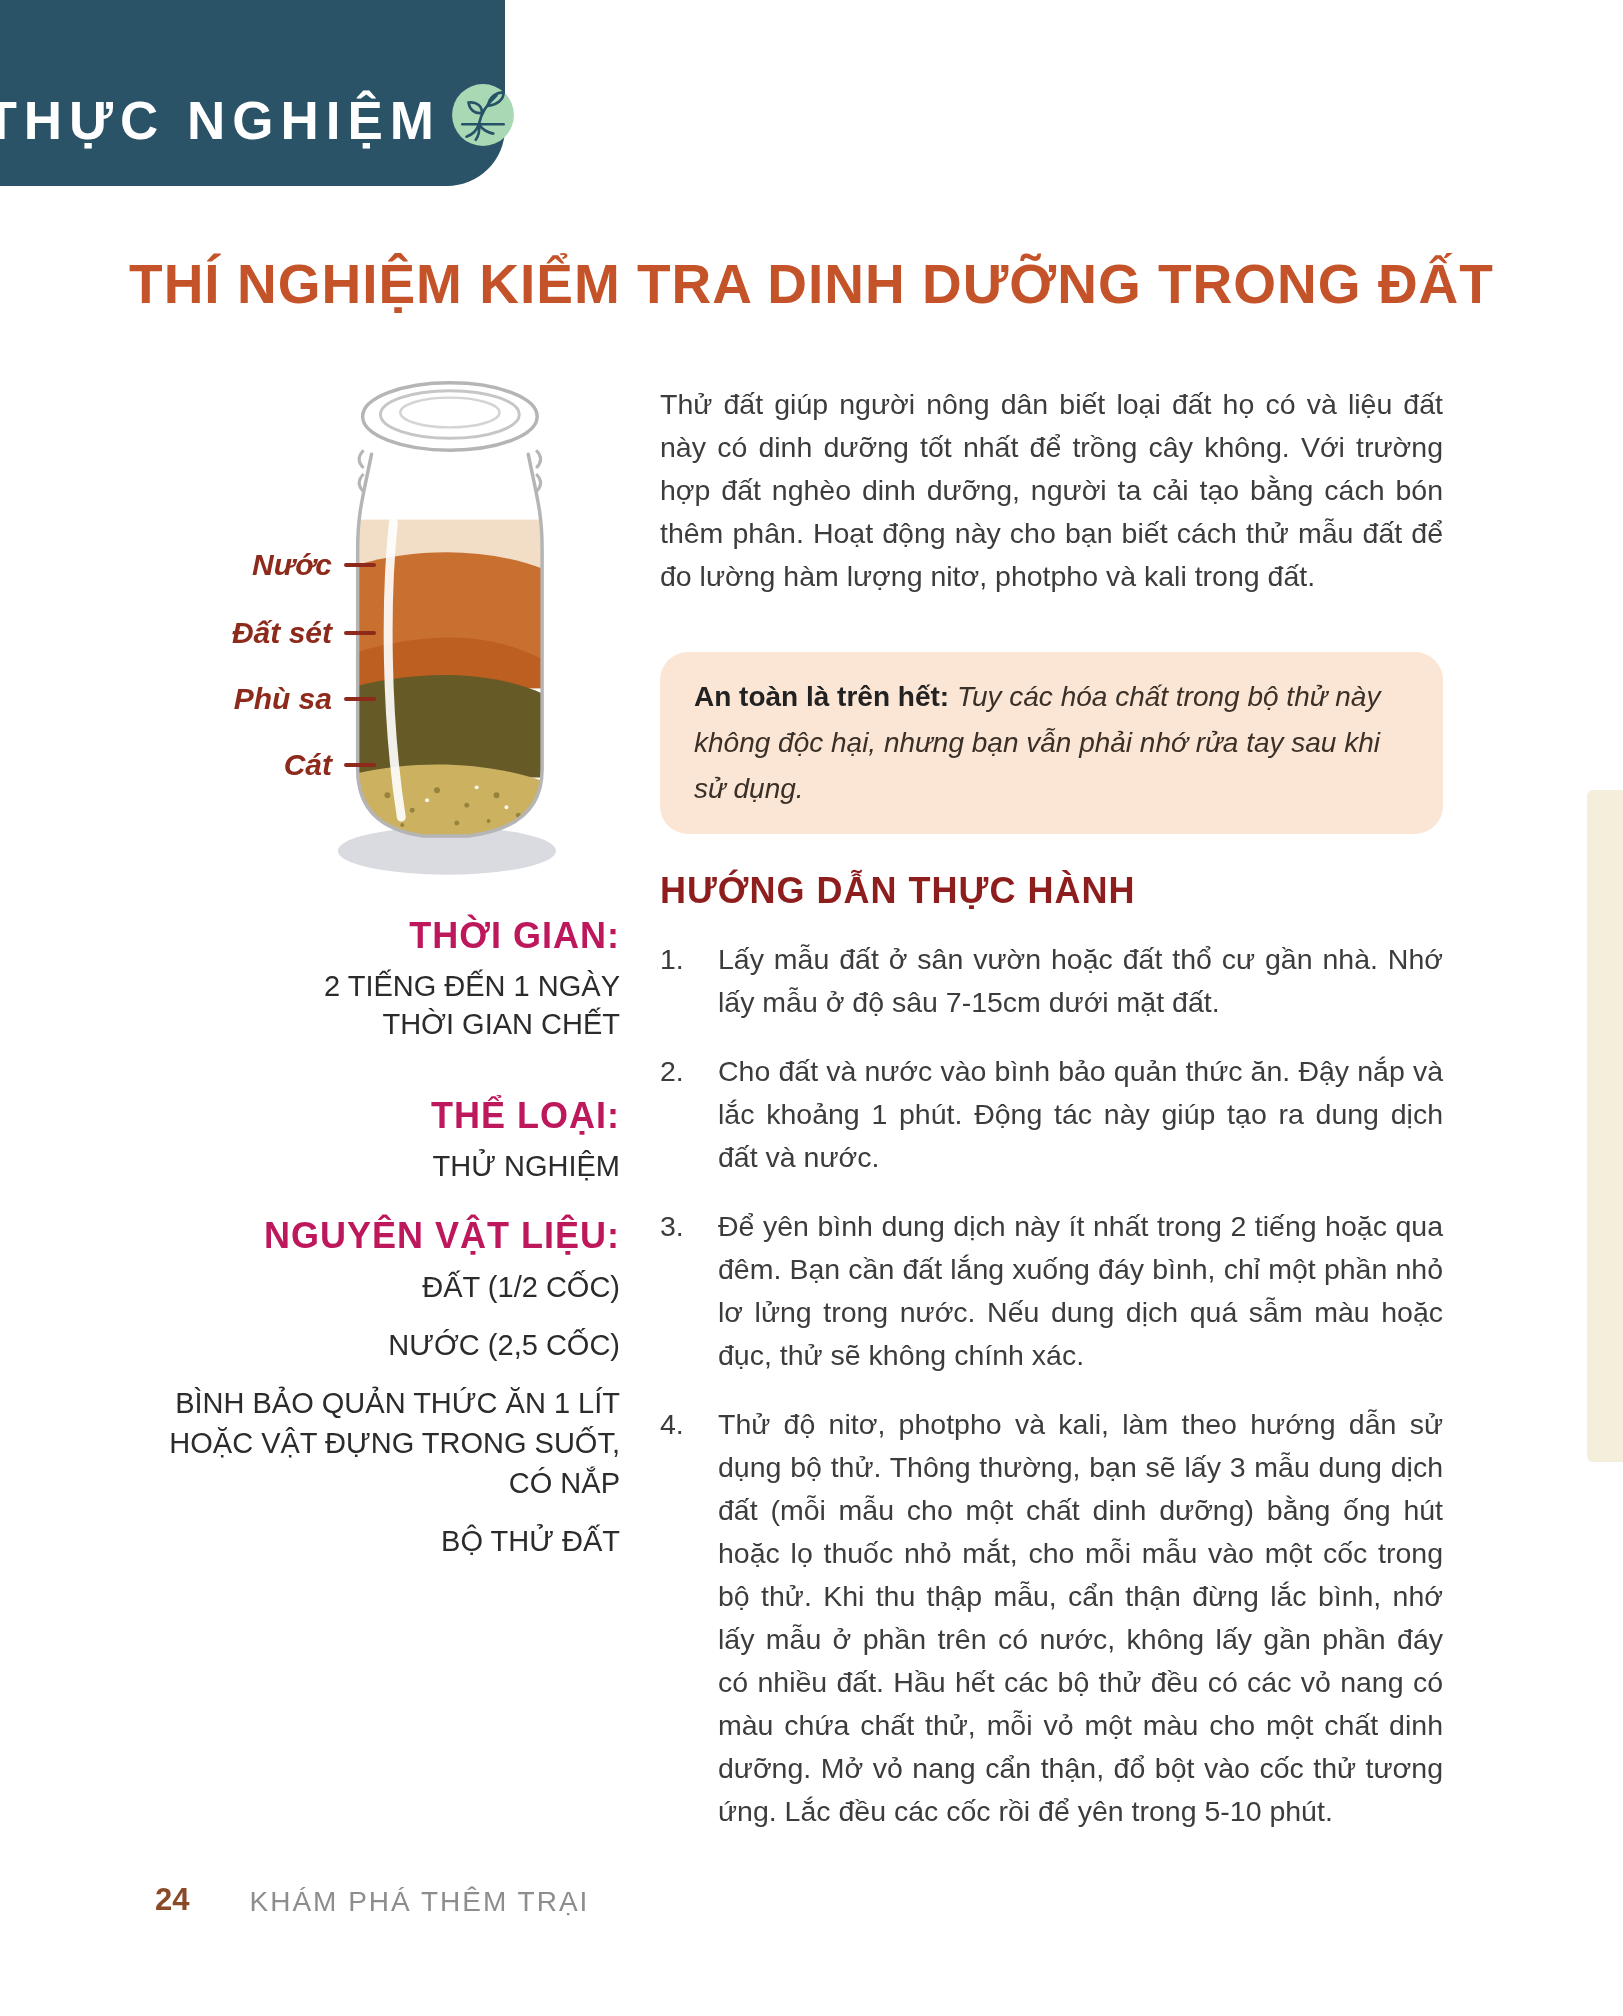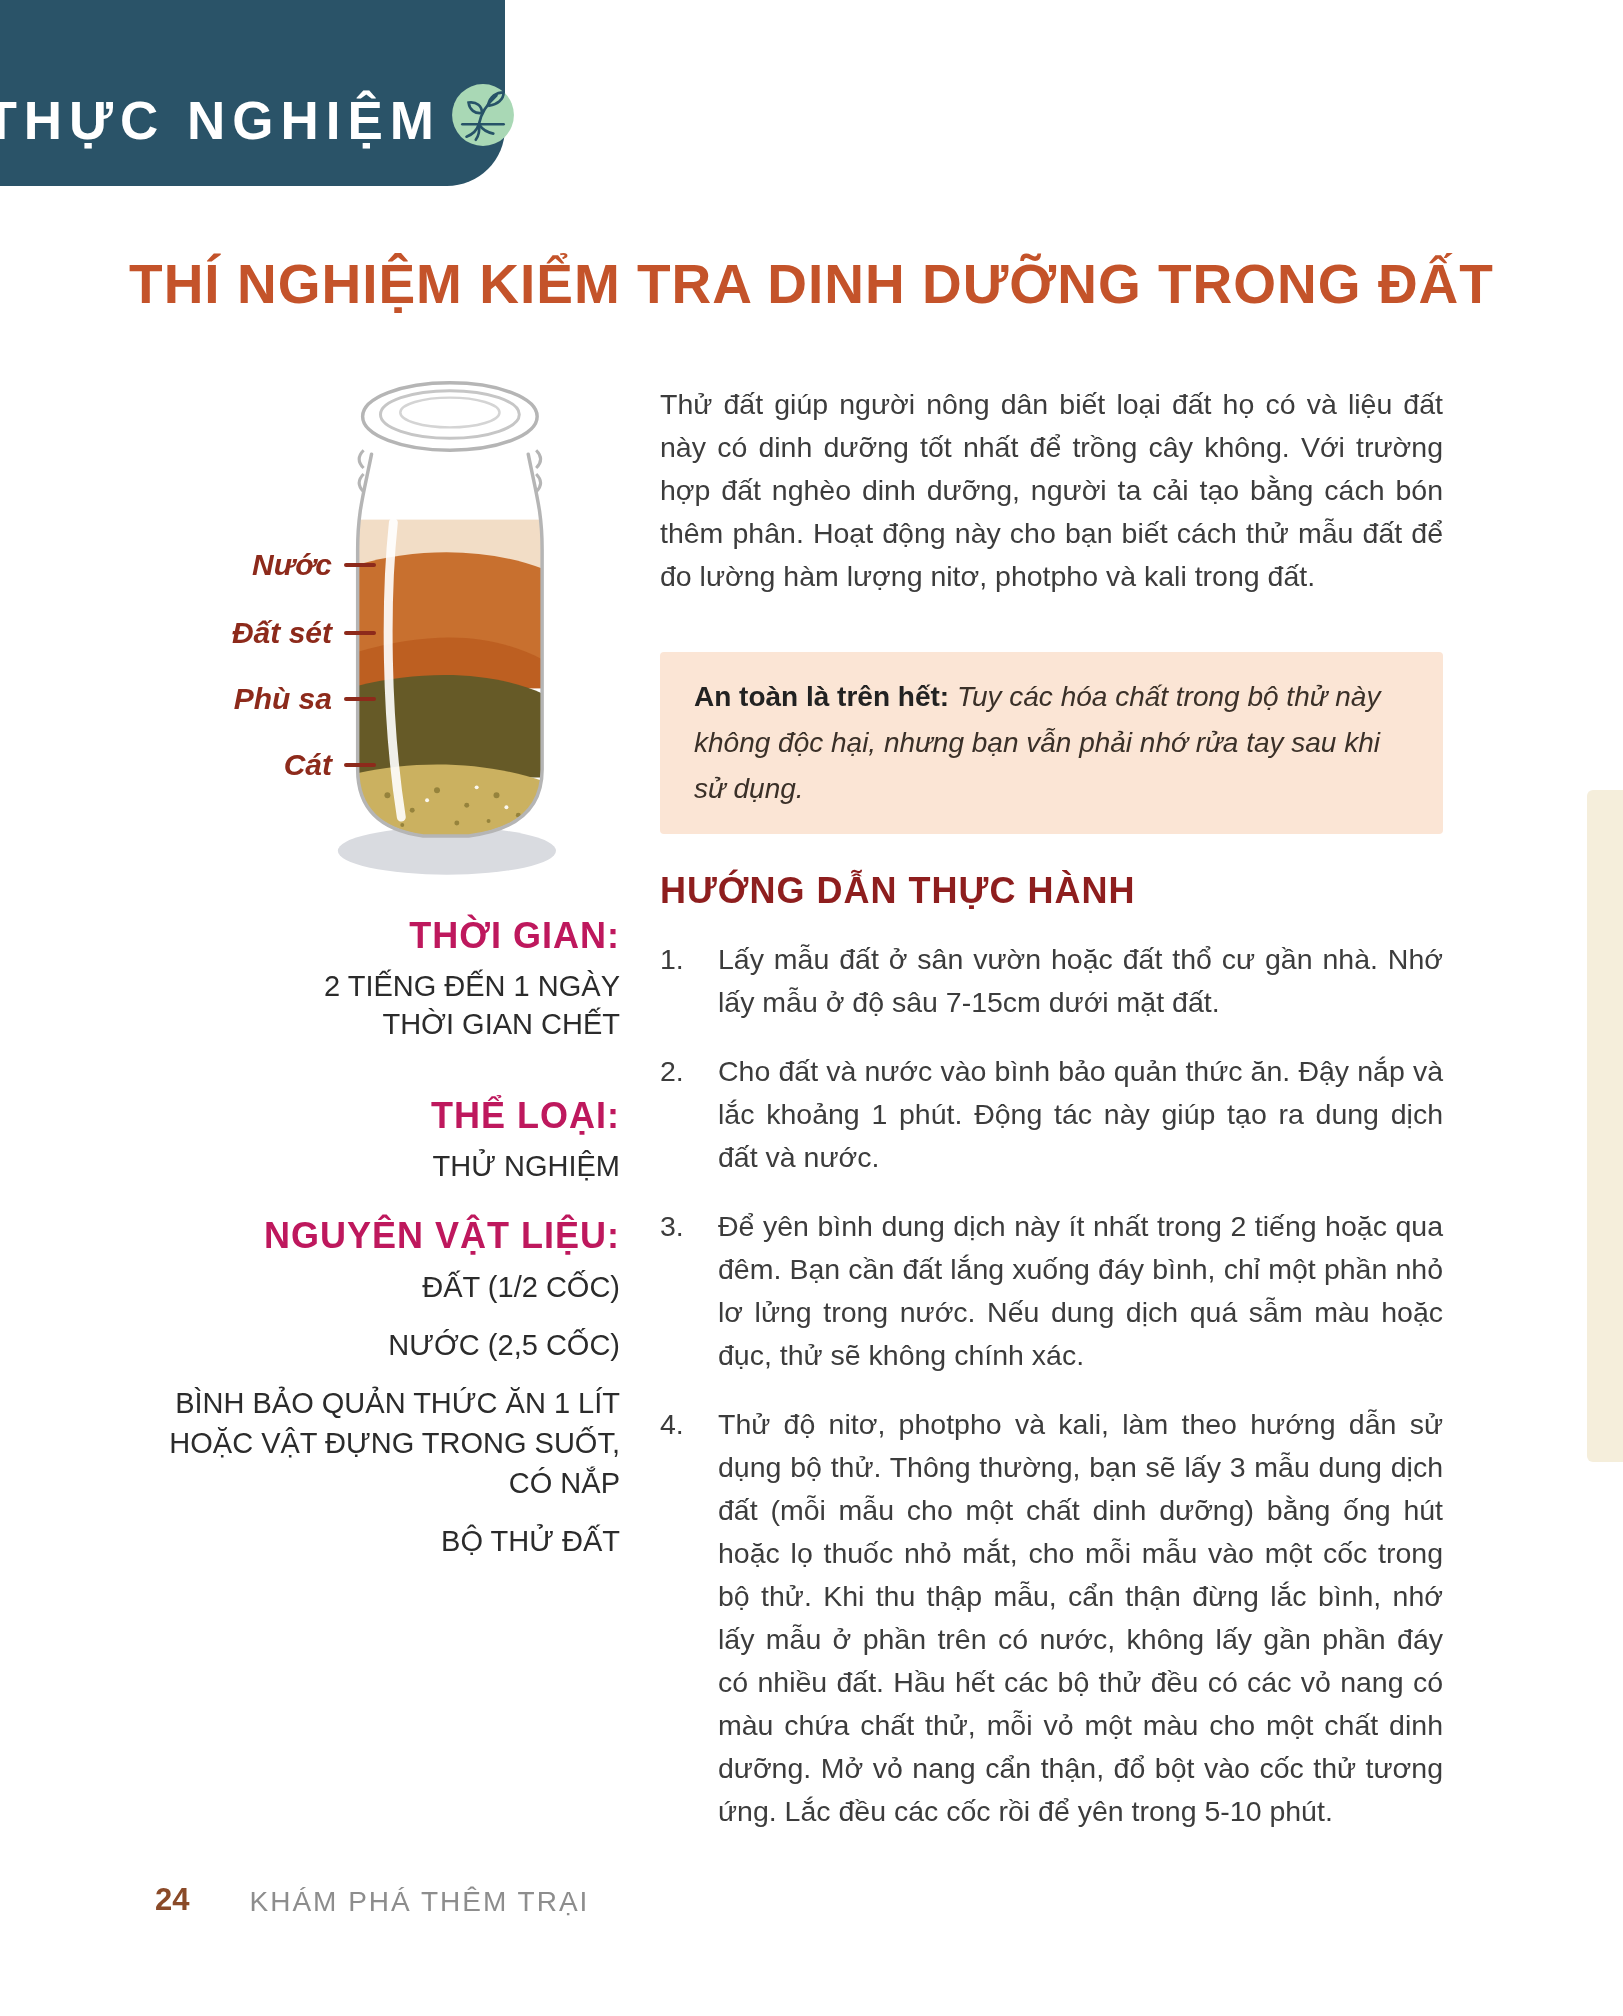--- a/index.html
+++ b/index.html
@@ -41,21 +41,21 @@
   .info-line{font-size:29px;line-height:38px;color:#2b2b2b;}
   .info-gap-lg{margin-top:52px;}
   .info-gap-md{margin-top:30px;}
   .materials-item{font-size:29px;line-height:40px;color:#2b2b2b;margin-top:18px;}
   
   .main-col{position:absolute;left:660px;top:383px;width:783px;}
   .intro{
     font-size:28.5px;line-height:43px;text-align:justify;color:#3c3c3c;margin:0;
   }
   .safety-box{
-    margin-top:54px;background:#fbe5d5;border-radius:4px;padding:22px 34px;
+    margin-top:54px;background:#fbe5d5;border-radius:28px;padding:22px 34px;
     font-size:28px;line-height:46px;color:#3a3028;
   }
   .safety-box .lead{font-weight:bold;font-style:normal;color:#222222;}
   .safety-box .body-text{font-style:italic;}
   .instructions-heading{
     margin:36px 0 10px 0;font-size:36px;font-weight:900;color:#8e1e1e;letter-spacing:1px;
   }
   .step{display:flex;gap:16px;margin-top:26px;}
   .step:first-of-type{margin-top:14px;}
   .step-num{flex:none;width:42px;font-size:28.5px;line-height:43px;color:#3c3c3c;}

